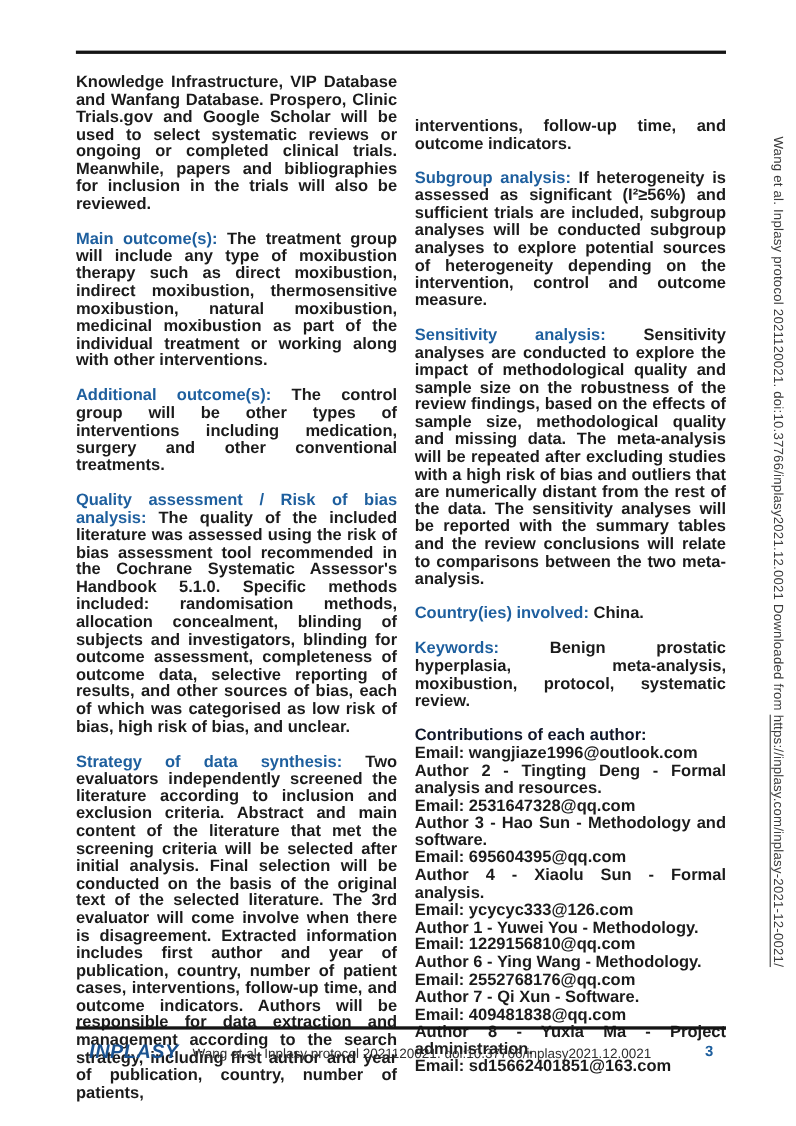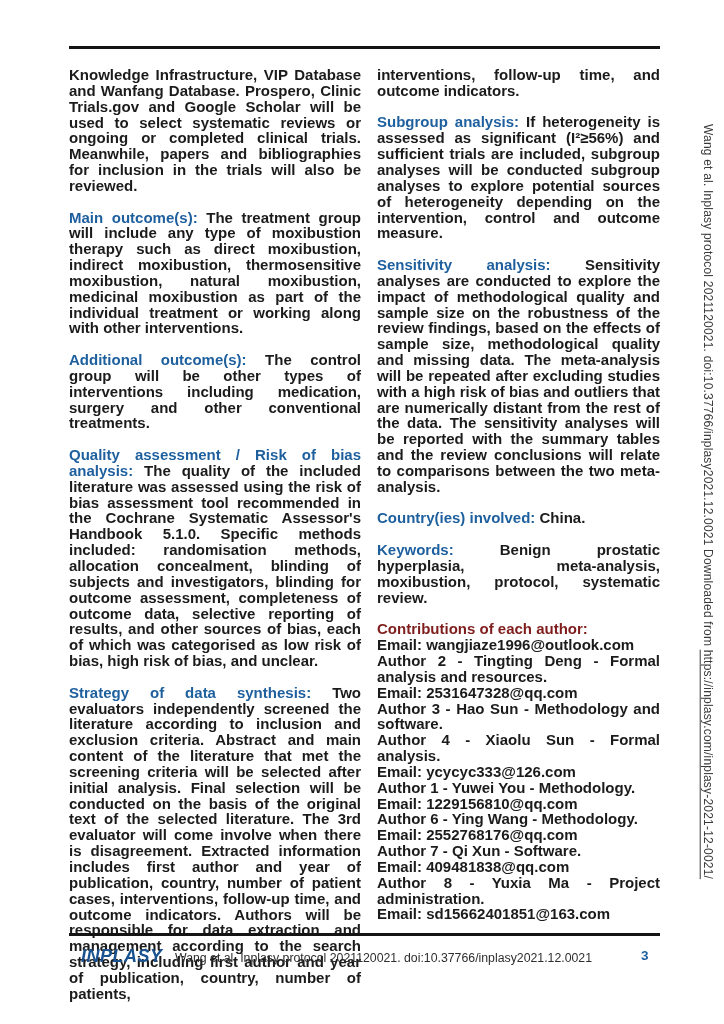--- a/index.html
+++ b/index.html
@@ -29,25 +29,25 @@
     gap: 16px;
   }
   .col {
     font-size: 15px;
     line-height: 15.85px;
     font-weight: 700;
     color: #1b1b1b;
     text-align: justify;
   }
   .col-left  { width: 292px; }
-  .col-right { width: 283px; }
+  .col-right { width: 283px; margin-top: 40px; }
   .col p { margin: 0 0 15.8px 0; }
   .col p:last-child { margin-bottom: 0; }
   .head { color: #1e5f9e; }
-  .contrib-head { color: #7f1d1d; }
+  .contrib-head { color: #0f172a; }
   .contrib-line { text-align: justify; }
   .logo {
     position: absolute;
     left: 81px;
     top: 946px;
     font-size: 18px;
     font-weight: 700;
     letter-spacing: 0.5px;
     color: #1b5390;
     font-style: italic;
@@ -113,20 +113,21 @@
       <p><span class="head">Country(ies) involved:</span> <span>China.</span></p>
 
       <p><span class="head">Keywords:</span> <span>Benign prostatic hyperplasia, meta-analysis, moxibustion, protocol, systematic review.</span></p>
 
       <div class="contrib">
         <div class="contrib-head">Contributions of each author:</div>
         <div class="contrib-line">Email: wangjiaze1996@outlook.com</div>
         <div class="contrib-line">Author 2 - Tingting Deng - Formal analysis and resources.</div>
         <div class="contrib-line">Email: 2531647328@qq.com</div>
         <div class="contrib-line">Author 3 - Hao Sun - Methodology and software.</div>
+        <div class="contrib-line">Email: 695604395@qq.com</div>
         <div class="contrib-line">Author 4 - Xiaolu Sun - Formal analysis.</div>
         <div class="contrib-line">Email: ycycyc333@126.com</div>
         <div class="contrib-line">Author 1 - Yuwei You - Methodology.</div>
         <div class="contrib-line">Email: 1229156810@qq.com</div>
         <div class="contrib-line">Author 6 - Ying Wang - Methodology.</div>
         <div class="contrib-line">Email: 2552768176@qq.com</div>
         <div class="contrib-line">Author 7 - Qi Xun - Software.</div>
         <div class="contrib-line">Email: 409481838@qq.com</div>
         <div class="contrib-line">Author 8 - Yuxia Ma - Project administration.</div>
         <div class="contrib-line">Email: sd15662401851@163.com</div>

